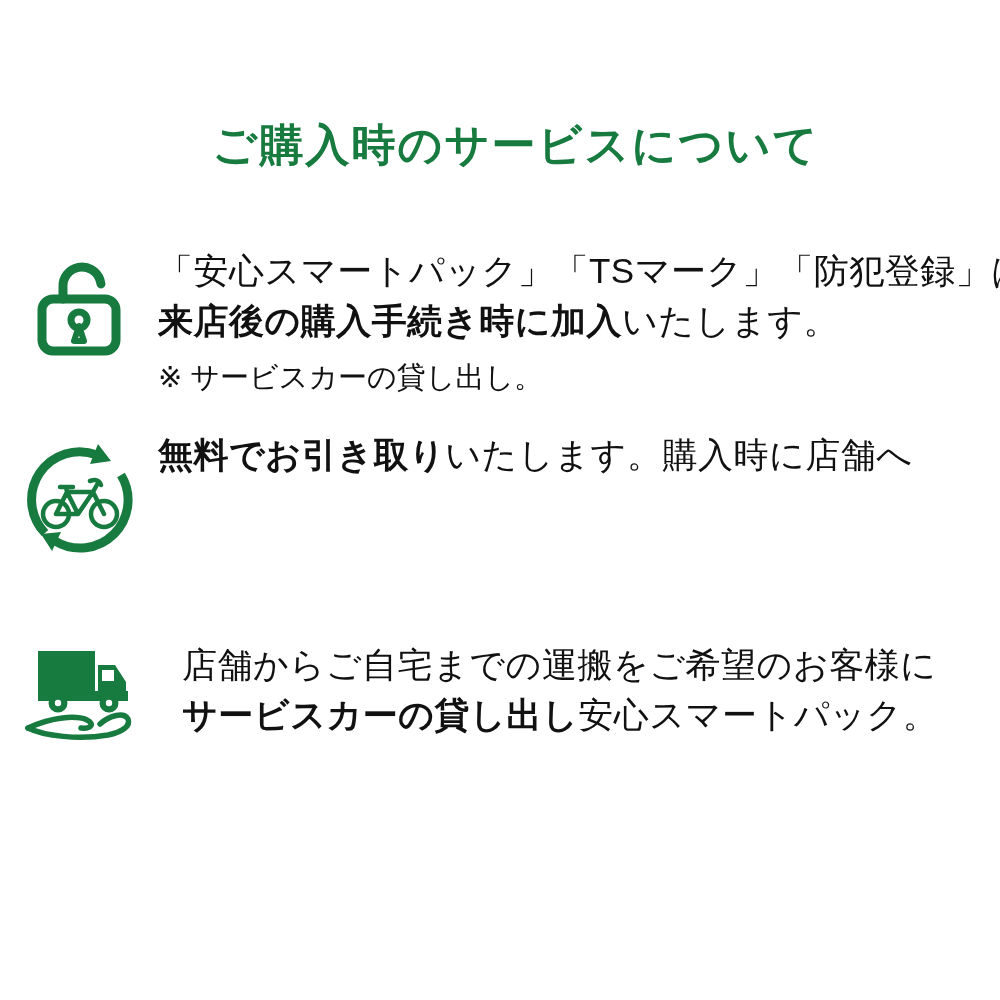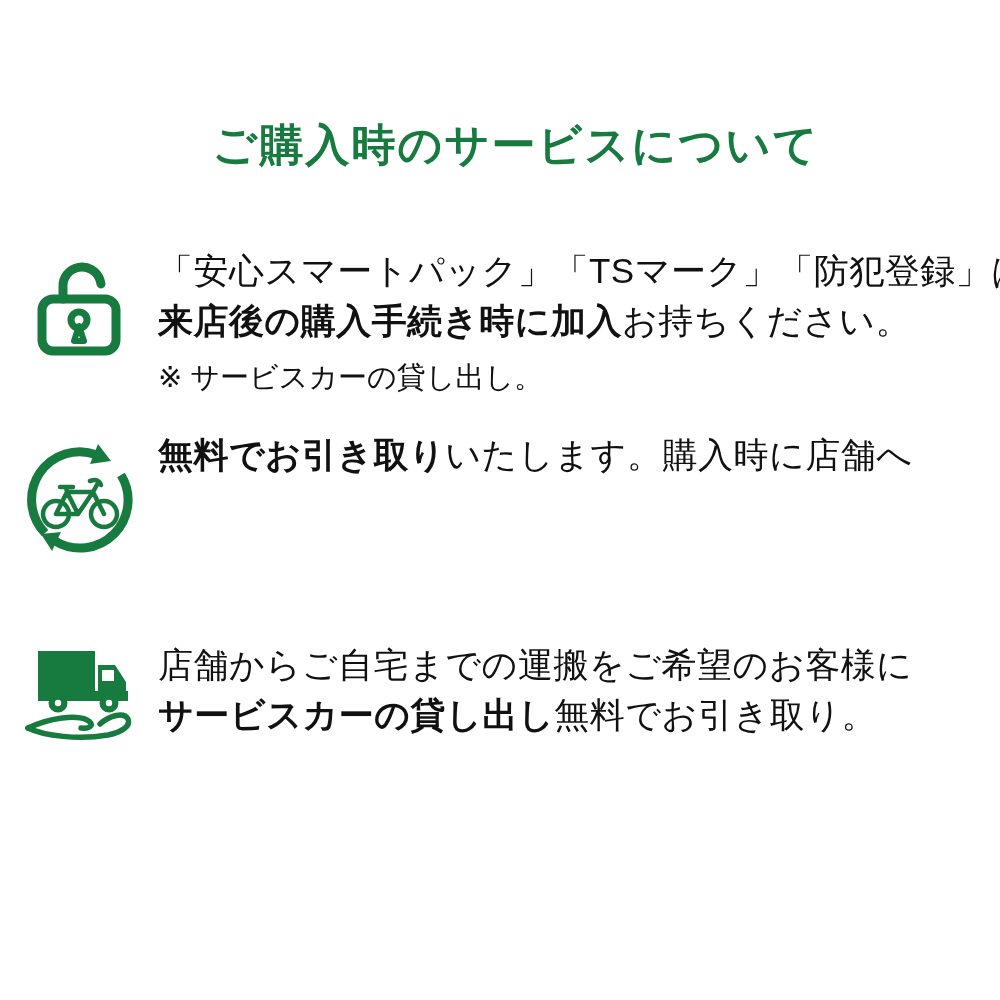--- a/index.html
+++ b/index.html
@@ -9,21 +9,21 @@
     width:1000px; height:1000px; background:#ffffff; position:relative; overflow:hidden;
     font-family:"Liberation Sans","DejaVu Sans",sans-serif; color:var(--ink);
   }
   .title {
     position:absolute; top:100px; left:0; width:1000px; margin:16px;
     text-align:center; font-size:44px; font-weight:700; letter-spacing:2px; color:var(--green);
   }
   .row { position:absolute; left:0; width:1000px; display:flex; align-items:flex-start; }
   .row1 { top:246px; }
   .row2 { top:430px; }
-  .row3 { top:640px; }
+  .row3 { top:640px;gap:24px; }
   .icon-col { flex:0 0 158px; width:158px; display:flex; justify-content:center; }
   .row1 .icon-col svg { margin-top:4px; }
   .row2 .icon-col svg { margin-top:4px; }
   .row3 .icon-col svg { margin-top:6px; }
   .text-col { flex:1; padding-right:15px; }
   .tline { font-size:35px; line-height:50px; white-space:nowrap; letter-spacing:0.5px; }
   .b { font-weight:700; }
   .note { font-size:29px; line-height:42px; margin-top:10px; white-space:nowrap; }
 </style>
 </head>
@@ -40,21 +40,21 @@
         <path d="M30 49 L30 37 A19 19 0 0 1 67 30 L68 34" stroke-width="9" stroke-linecap="round"></path>
         <circle cx="46" cy="70" r="8" stroke-width="7"></circle>
         <path d="M46 76 L41 91 L51 91 Z" stroke-width="6" stroke-linejoin="round"></path>
       </svg>
     </div>
     <div class="text-col">
       <div class="tline">
         <span>「安心スマートパック」「TSマーク」「防犯登録」は、</span>
       </div>
       <div class="tline">
-        <span class="b">来店後の購入手続き時に加入</span><span>お持ちください。</span>
+        <span class="b">来店後の購入手続き時に加入</span><span>いたします。</span>
       </div>
       <div class="note">
         <span>※ サービスカーの貸し出し。</span>
       </div>
     </div>
   </section>
 
   <section class="row row2">
     <div class="icon-col">
       <svg width="116" height="130" viewBox="0 0 116 130" fill="none" stroke="#177A3F" aria-hidden="true">
@@ -91,18 +91,18 @@
           <path d="M4 82 C28 71 52 69 63 74 C71 78 67 83 57 82"></path>
           <path d="M4 82 C20 90 55 94 84 89 C98 86 107 80 104 73 C100 66 86 69 76 78"></path>
         </g>
       </svg>
     </div>
     <div class="text-col">
       <div class="tline">
         <span>店舗からご自宅までの運搬をご希望のお客様に</span>
       </div>
       <div class="tline">
-        <span class="b">サービスカーの貸し出し</span><span>無料でお引き取り。</span>
+        <span class="b">サービスカーの貸し出し</span><span>安心スマートパック。</span>
       </div>
     </div>
   </section>
 
 </main>
 
 </body></html>

